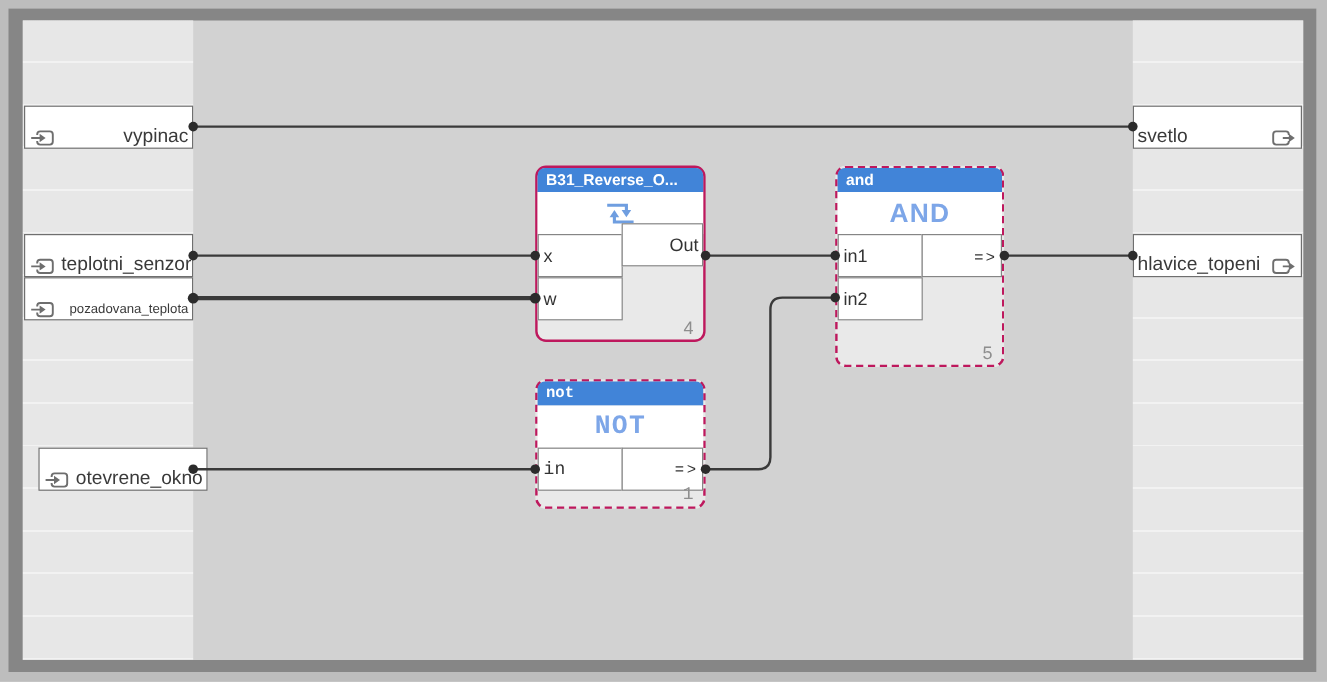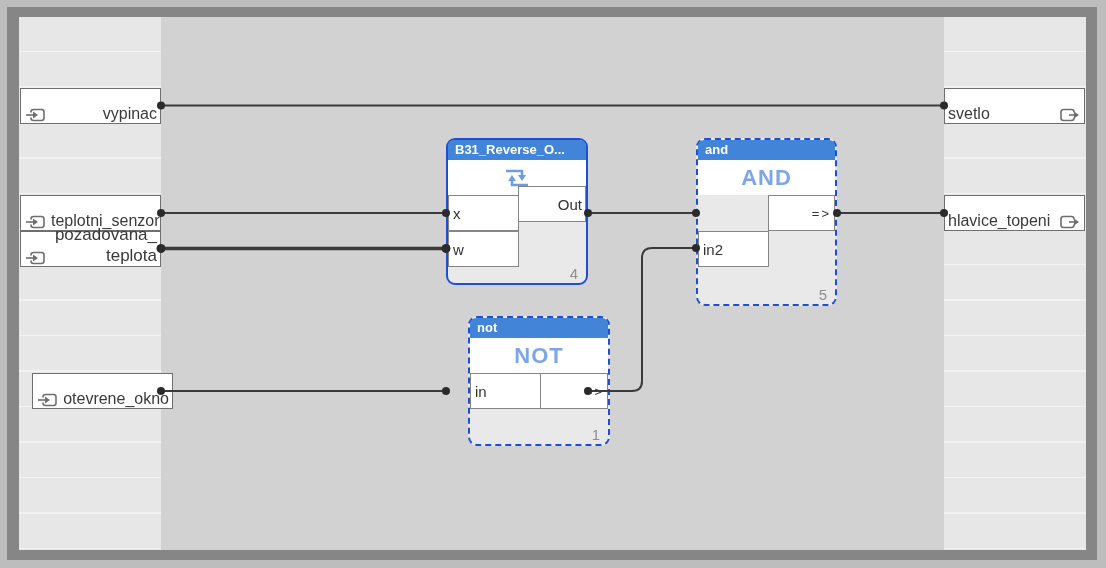--- a/index.html
+++ b/index.html
@@ -31,25 +31,25 @@
     position:absolute;height:36px;width:141px;box-sizing:border-box;
     background:#ffffff;border:1px solid #6f6f6f;
     display:flex;align-items:flex-end;z-index:2;color:#3a3a3a;
   }
   .var-block .vlabel{flex:1;white-space:nowrap;}
   .var-block.input .vlabel{text-align:right;padding-right:3px;}
   .var-block.output .vlabel{text-align:left;padding-left:3px;}
   .var-block .vicon{flex:0 0 auto;display:flex;align-items:center;padding:0 4px;}
   .fs16{font-size:16px;}
   .fs13{font-size:16px;}
-  .fs11{font-size:17px;line-height:1.25;white-space:normal !important;word-break:break-all;}
+  .fs11{font-size:11px;line-height:1.25;white-space:normal !important;word-break:break-all;}
   
   .fb{
     position:absolute;box-sizing:border-box;z-index:2;
-    background:#e9e9e9;border:2px solid #1d4ed8;border-radius:9px;
+    background:#e9e9e9;border:2px solid #be185d;border-radius:9px;
   }
   .fb.dashed{border-style:dashed;}
   .fb-header{
     position:absolute;left:0;top:0;right:0;height:20px;
     background:var(--header-blue,#4184d8);
     border-radius:6px 6px 0 0;
     color:#ffffff;font-size:13px;font-weight:bold;
     padding:2px 0 0 7px;box-sizing:border-box;white-space:nowrap;overflow:hidden;
   }
   .fb-namearea{
@@ -204,30 +204,33 @@
   </div>
   <div class="fb-cell in" style="top:91px;width:71px;">
     <span>w</span>
   </div>
   <div class="fb-index">4</div>
 </div>
 
 <div class="fb dashed" style="left:696px;top:138px;width:141px;height:168px;">
   <div class="fb-header">and</div>
   <div class="fb-namearea">AND</div>
+  <div class="fb-cell in" style="top:55px;width:71px;">
+    <span>in1</span>
+  </div>
   <div class="fb-cell out arrow" style="top:55px;left:70px;width:67px;">
     <span>=&gt;</span>
   </div>
   <div class="fb-cell in" style="top:91px;width:71px;">
     <span>in2</span>
   </div>
   <div class="fb-index">5</div>
 </div>
 
-<div class="fb dashed" style="left:468px;top:316px;width:142px;height:130px;">
+<div class="fb dashed" style="left:446px;top:316px;width:142px;height:108px;font-family:Liberation Mono, monospace;">
   <div class="fb-header">not</div>
   <div class="fb-namearea">NOT</div>
   <div class="fb-cell in" style="top:55px;width:71px;">
     <span>in</span>
   </div>
   <div class="fb-cell out arrow" style="top:55px;left:70px;width:68px;">
     <span>=&gt;</span>
   </div>
   <div class="fb-index">1</div>
 </div>

